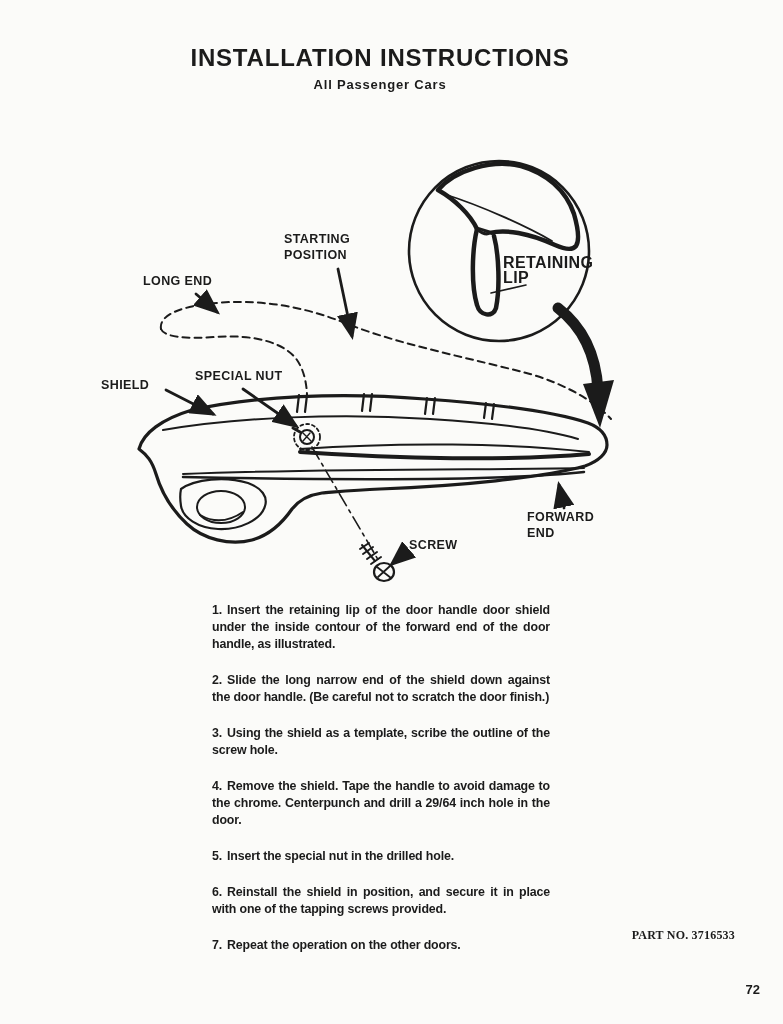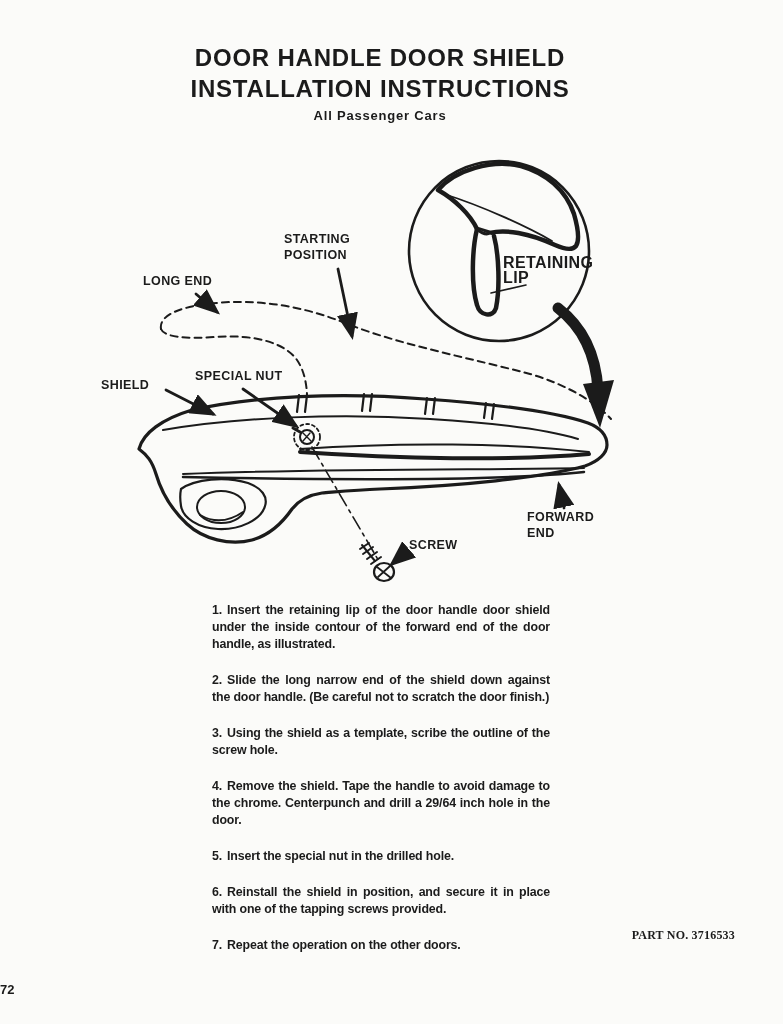--- a/index.html
+++ b/index.html
@@ -18,21 +18,21 @@
   }
   .dlabel.center{white-space:normal;}
   .dlabel span{display:block;}
   .instructions{
     position:absolute; left:212px; top:602px; width:338px;
     font-size:12.4px; font-weight:700; letter-spacing:-0.15px; line-height:17px;
   }
   .instructions p{margin:0 0 19px 0; text-align:justify;}
   .instructions .num{padding-right:5px;}
   .part-no{position:absolute; right:48px; top:928px; font-size:12px; font-weight:700; letter-spacing:0.2px;font-family:Liberation Serif, serif;}
-  .page-number{position:absolute; left:0; width:760px; top:982px; text-align:left; font-size:13px; font-weight:700;}
+  .page-number{position:absolute; left:0; width:760px; top:982px; text-align:right; font-size:13px; font-weight:700;}
 </style>
 </head>
 <body>
 
 <div class="page">
 
   <svg class="diagram" viewBox="0 0 783 1024" fill="none" stroke="#1b1b1b" stroke-linecap="round" stroke-linejoin="round">
     <defs>
       <marker id="ah" viewBox="0 0 10 8" refX="8.5" refY="4" markerWidth="9.5" markerHeight="7.6" orient="auto-start-reverse">
         <path d="M0,0 L10,4 L0,8 Z" fill="#1b1b1b" stroke="none"></path>
@@ -118,21 +118,20 @@
       <path d="M 338 269 L 352 336" marker-end="url(#ah)"></path>
       <path d="M 196 294 L 217 312" marker-end="url(#ah)"></path>
       <path d="M 166 390 L 213 414" marker-end="url(#ah)"></path>
       <path d="M 243 389 L 296 426" marker-end="url(#ah)"></path>
       <path d="M 564 508 L 559 485" marker-end="url(#ah)"></path>
       <path d="M 406 552 L 392 564" marker-end="url(#ah)"></path>
     </g>
   </svg>
 
   <div class="title-block">
-    <div class="title-line">DOOR HANDLE DOOR SHIELD</div>
     <div class="title-line">INSTALLATION INSTRUCTIONS</div>
     <div class="subtitle">All Passenger Cars</div>
   </div>
 
   <div class="dlabel center" style="left:284px; top:231px; width:88px;">
     <span>STARTING</span>
     <span>POSITION</span>
   </div>
   <div class="dlabel" style="left:143px; top:273px;">LONG END</div>
   <div class="dlabel center" style="left:503px; top:255px; width:84px; font-size:16px; line-height:15px;">

